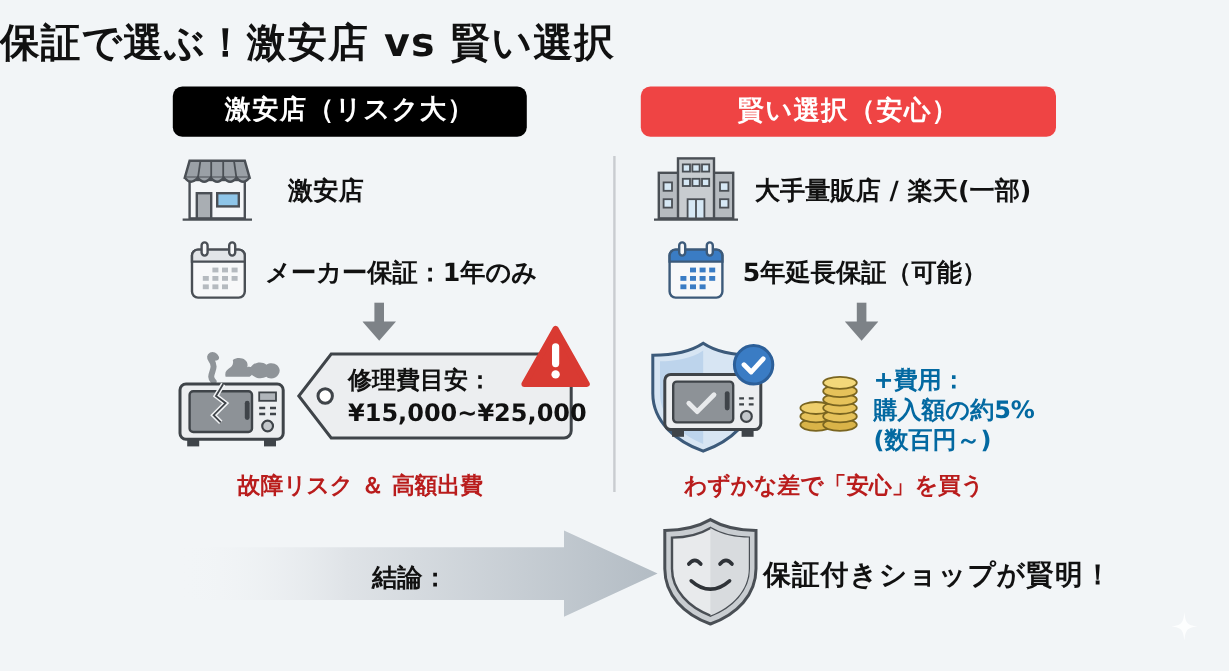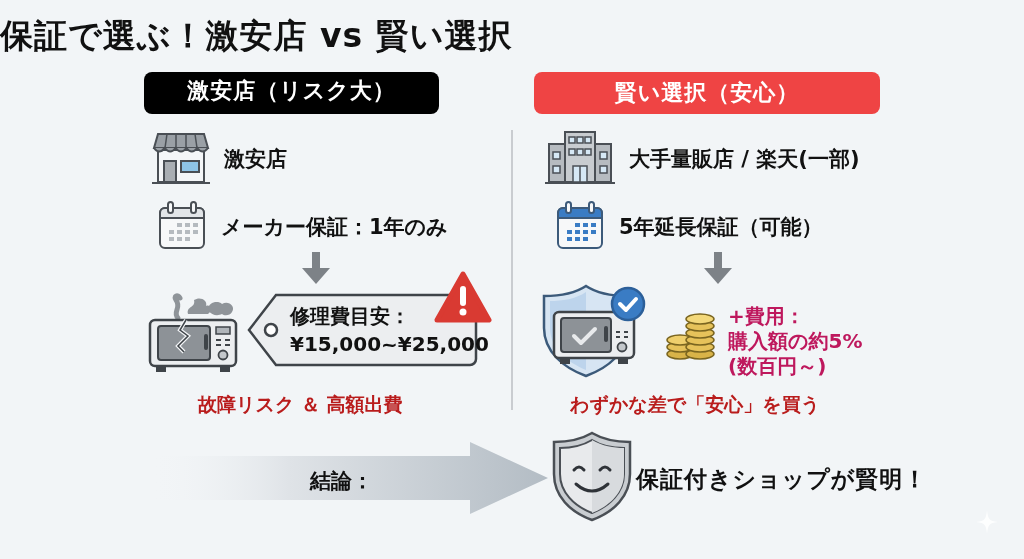--- a/index.html
+++ b/index.html
@@ -37,21 +37,21 @@
   .tag svg { position: absolute; left: 0; top: 0; }
   .tag .tag-text {
     position: absolute; left: 44px; top: 10px; font-size: 20px; font-weight: bold; line-height: 28px;
     color: #111;
   }
   .caption {
     position: absolute; font-size: 19px; font-weight: bold; color: #b91c1c;
   }
   .cost-text {
     position: absolute; left: 728px; top: 304px; font-size: 20px; font-weight: bold; line-height: 25px;
-    color: #be185d;
+    color: #0369a1;
   }
   .conclusion-arrow { position: absolute; left: 150px; top: 440px; }
   .conclusion-label {
     position: absolute; left: 310px; top: 467px; font-size: 21px; font-weight: bold; color: #111;
   }
   .conclusion-text {
     position: absolute; left: 636px; top: 464px; font-size: 23px; font-weight: bold; color: #111; letter-spacing: 1px;
   }
   .sparkle { position: absolute; left: 976px; top: 510px; }
 </style>
@@ -59,21 +59,21 @@
 <body>
 
 <div class="title">保証で選ぶ！激安店 vs 賢い選択</div>
 
 <div class="banner red">激安店（リスク大）</div>
 
 <div class="banner blue">賢い選択（安心）</div>
 
 <div class="divider"></div>
 
-<div class="row" style="left:152px; top:128px;">
+<div class="row" style="left:152px; top:128px;gap:16px;">
   <span>
     <svg width="58" height="58" viewBox="0 0 58 58">
       <rect x="6" y="22" width="46" height="32" fill="#f4f6f8" stroke="#4a4f55" stroke-width="2"></rect>
       <path d="M6 6 H52 L56 20 H2 Z" fill="#9aa0a6" stroke="#4a4f55" stroke-width="2"></path>
       <path d="M2 20 q5 7 10.8 0 q5.4 7 10.8 0 q5.4 7 10.8 0 q5.4 7 10.8 0 q5.4 7 10.8 0" fill="#9aa0a6" stroke="#4a4f55" stroke-width="2"></path>
       <line x1="15" y1="6" x2="13" y2="20" stroke="#4a4f55" stroke-width="1.5"></line>
       <line x1="24" y1="6" x2="24" y2="20" stroke="#4a4f55" stroke-width="1.5"></line>
       <line x1="34" y1="6" x2="34" y2="20" stroke="#4a4f55" stroke-width="1.5"></line>
       <line x1="43" y1="6" x2="45" y2="20" stroke="#4a4f55" stroke-width="1.5"></line>
       <rect x="12" y="33" width="12" height="21" fill="#a9aeb3" stroke="#4a4f55" stroke-width="2"></rect>

